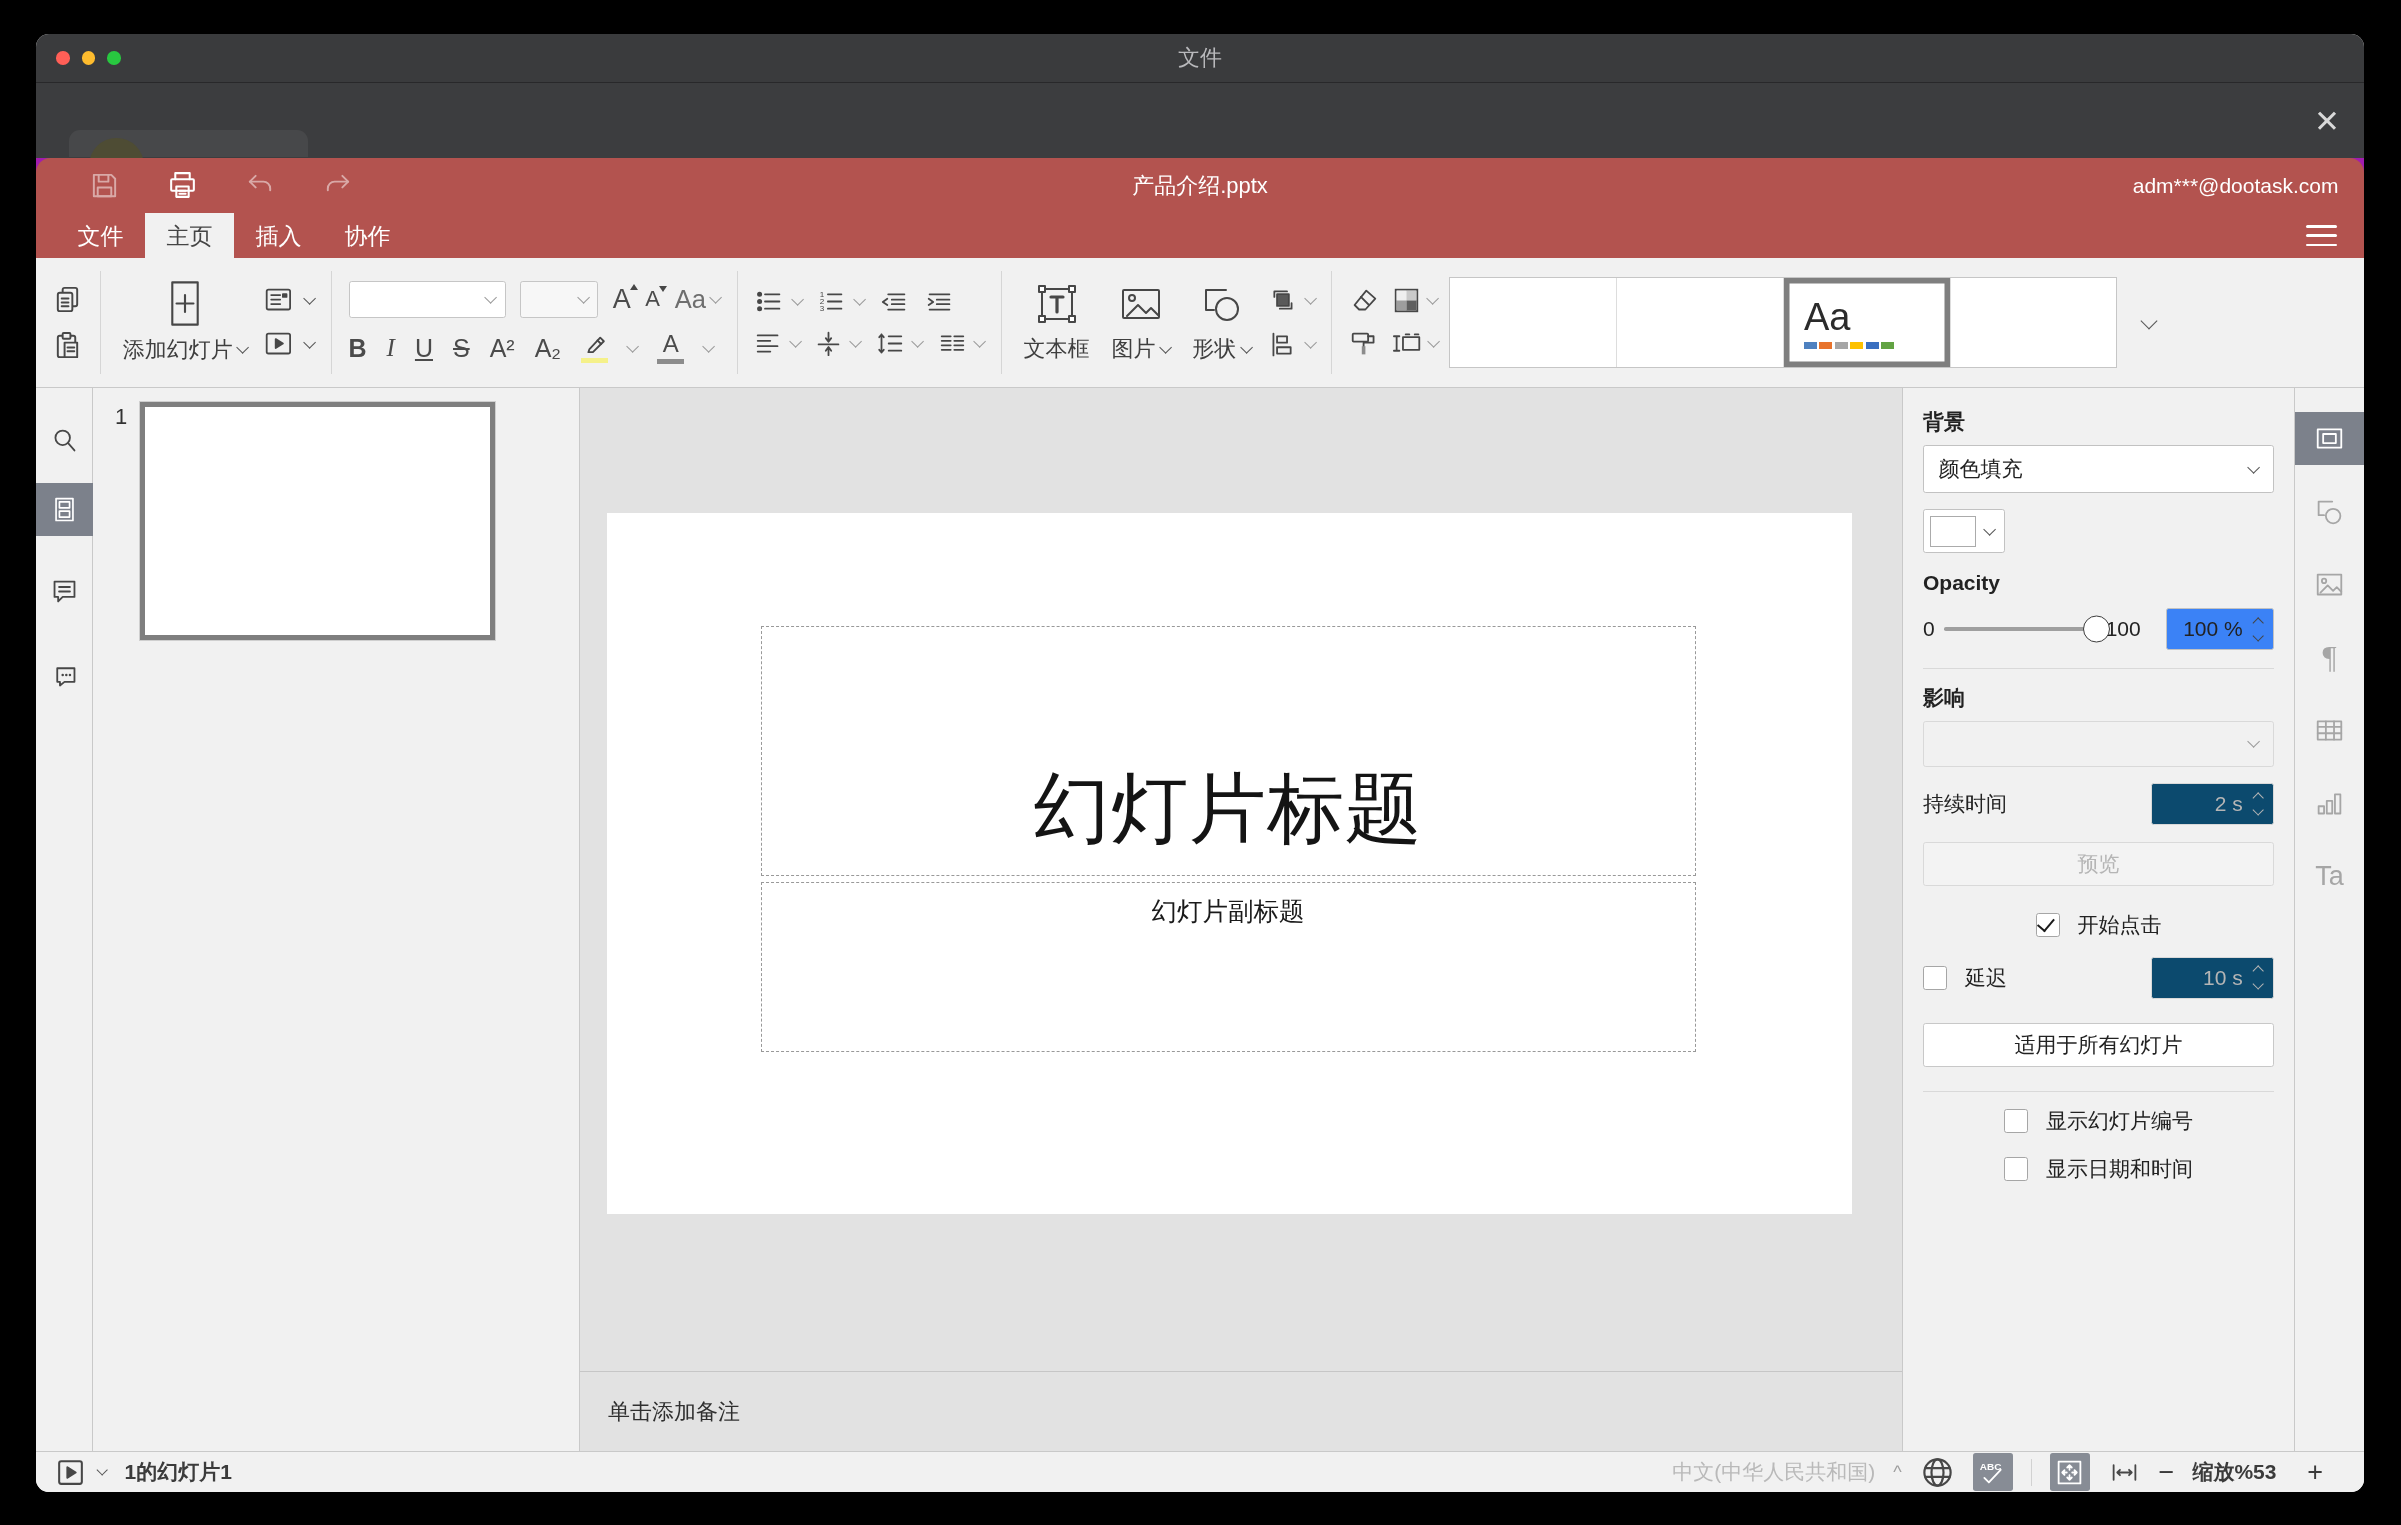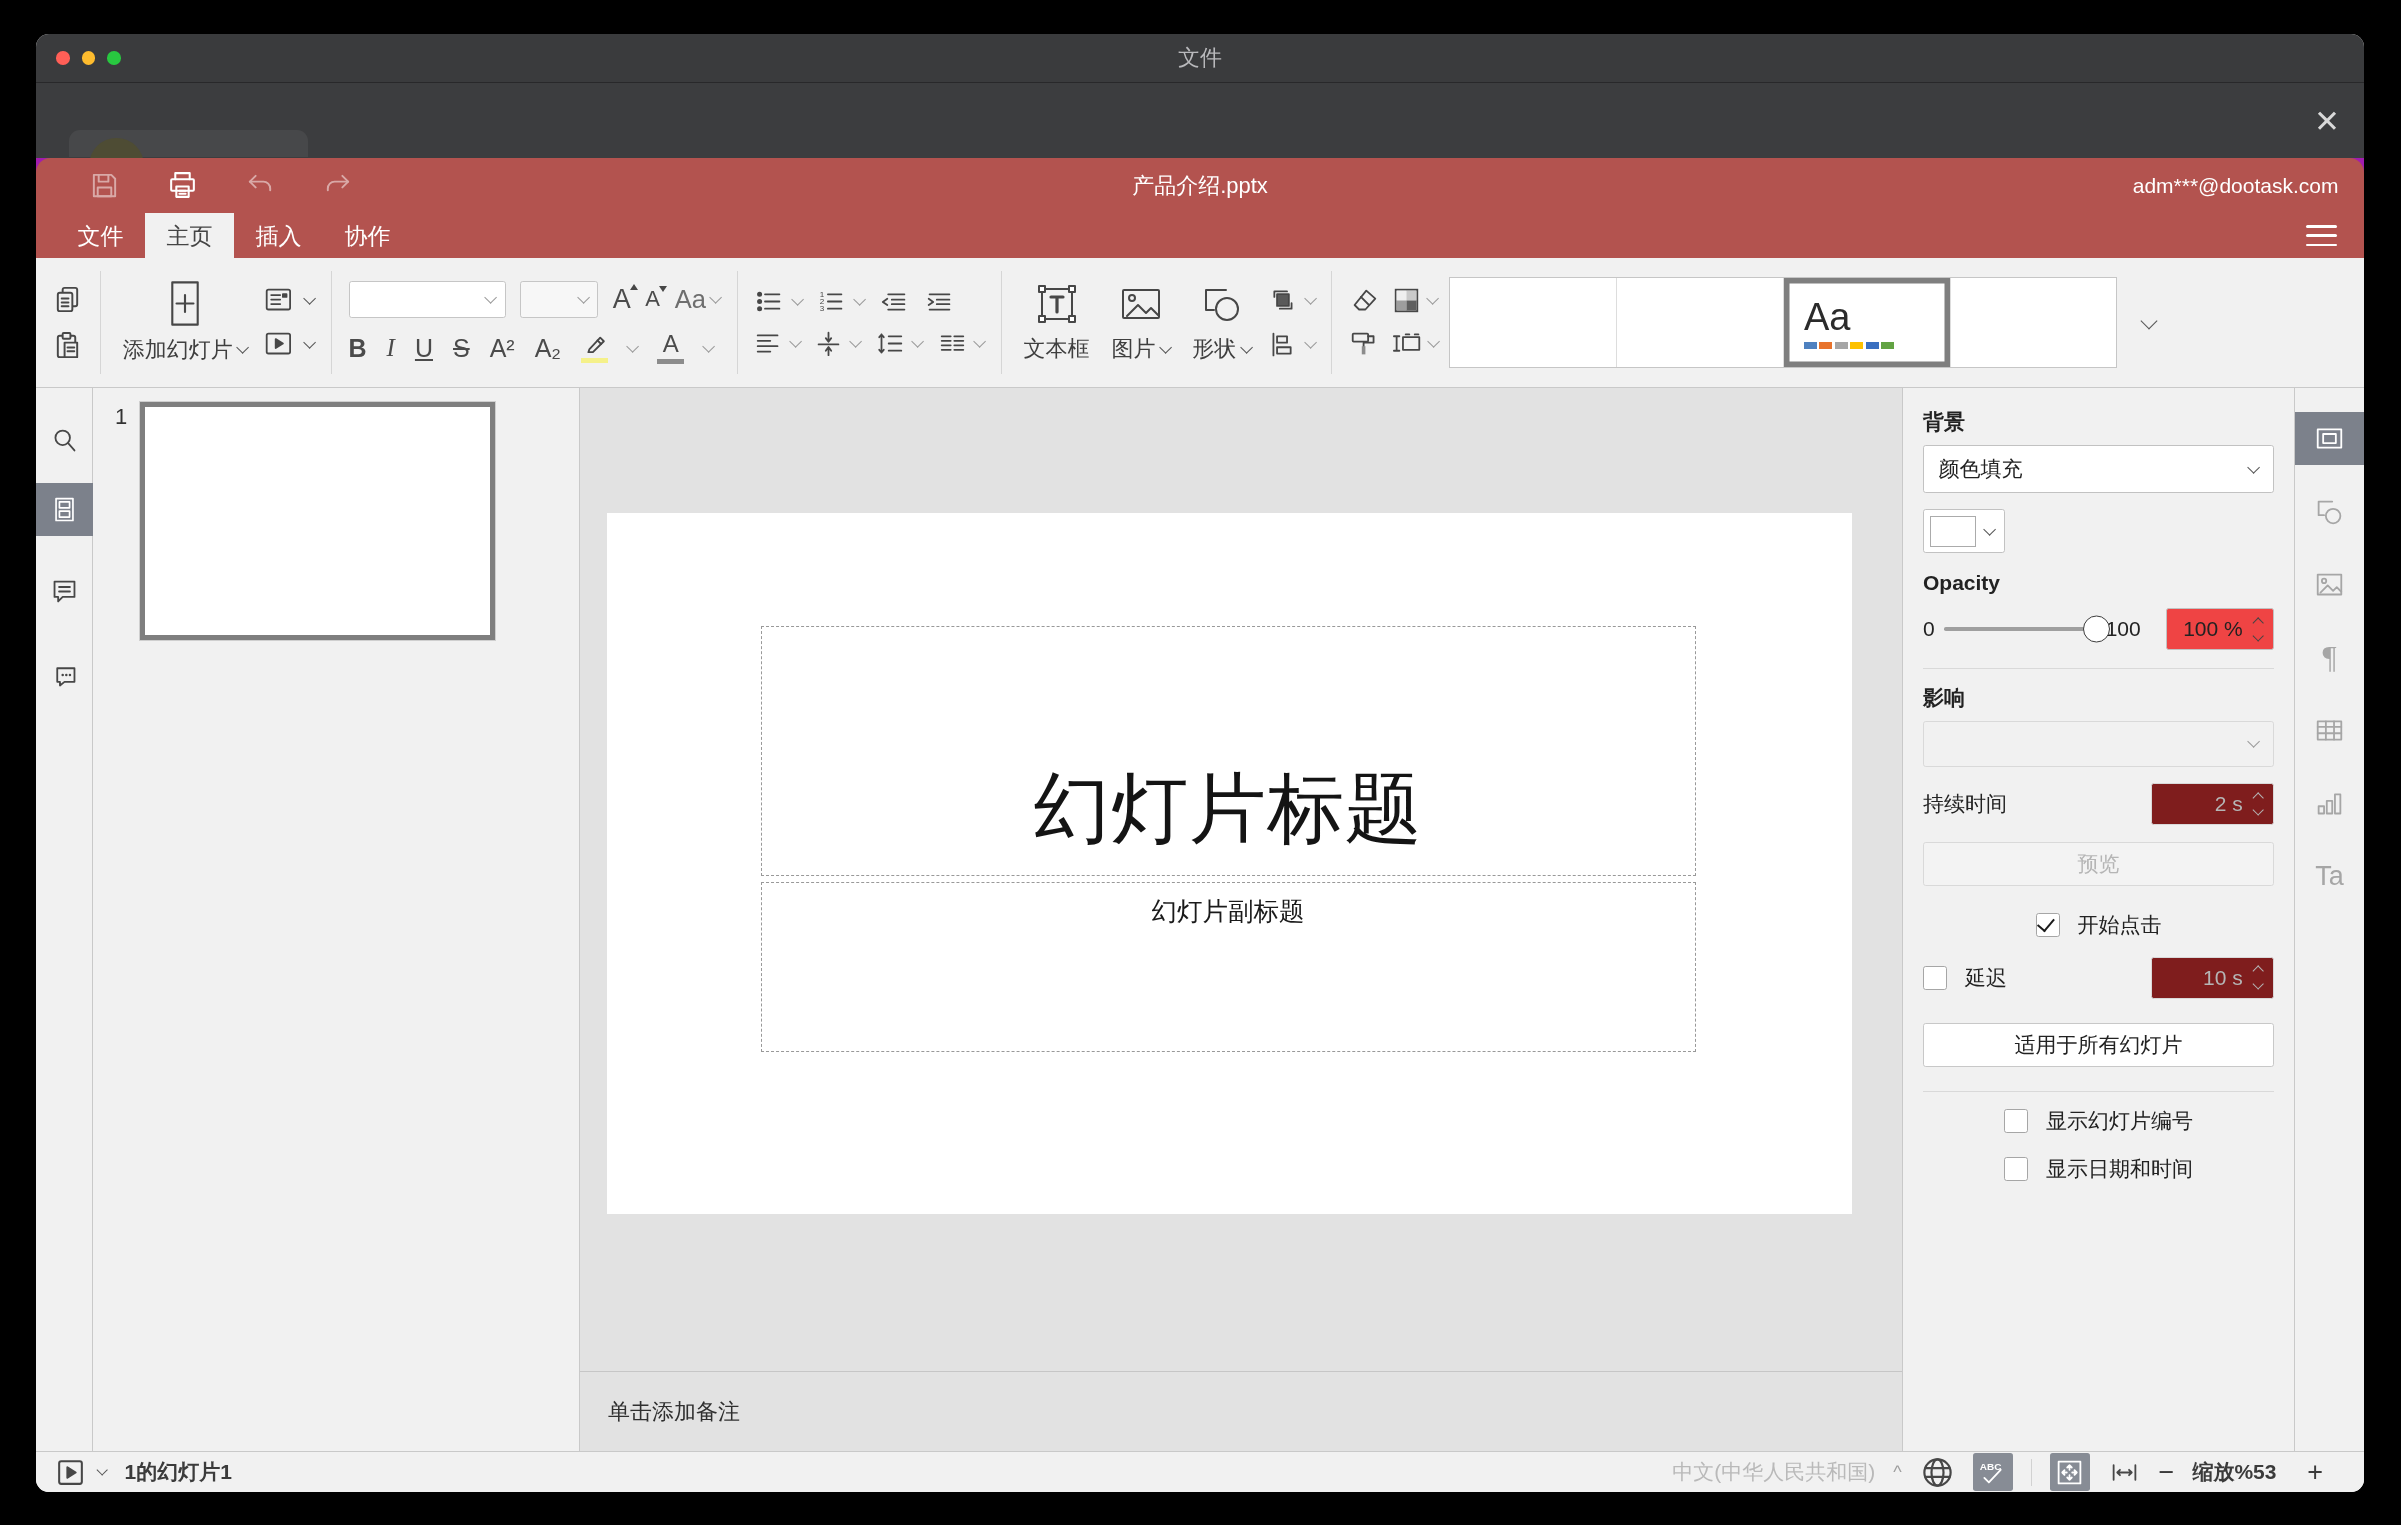--- a/index.html
+++ b/index.html
@@ -84,22 +84,22 @@
   .select{height:46px;background:#fff;border:0.9px solid #c2c2c2;border-radius:2.7px;display:flex;align-items:center;padding:0 14.6px;font-size:21px;color:#222;position:relative;margin-bottom:16.4px;}
   .select .chv{position:absolute;right:14.6px;}
   .select.dis{background:#f1f1f1;border-color:#d9d9d9;color:#b5b5b5;height:44px;}
   .swatch-btn{width:80px;height:42px;background:#fff;border:0.9px solid #c2c2c2;border-radius:2.7px;display:flex;align-items:center;margin-bottom:18px;}
   .swatch{width:44px;height:29px;background:#fff;border:0.9px solid #ababab;margin-left:5.5px;}
   .swatch-btn .chv{margin-left:9px;}
   .op-row{display:flex;align-items:center;gap:9px;margin:12.8px 0 18px;}
   .op-row .mm{font-size:21px;color:#222;}
   .track{position:relative;width:153px;height:3.6px;background:#9f9f9f;border-radius:1.8px;}
   .knob{position:absolute;right:-13.7px;top:50%;transform:translateY(-50%);width:27px;height:27px;border-radius:50%;background:#fff;border:1.8px solid #3d3d3d;box-sizing:border-box;}
-  .spin{height:42px;border:0.9px solid #c2c2c2;border-radius:2.7px;background:#ef4444;display:flex;align-items:center;justify-content:flex-end;padding:0 11px;gap:11px;font-size:21px;color:#222;box-sizing:border-box;}
-  .spin.dis{background:#7f1d1d;border-color:#d9d9d9;color:#b5b5b5;}
+  .spin{height:42px;border:0.9px solid #c2c2c2;border-radius:2.7px;background:#3b82f6;display:flex;align-items:center;justify-content:flex-end;padding:0 11px;gap:11px;font-size:21px;color:#222;box-sizing:border-box;}
+  .spin.dis{background:#0c4a6e;border-color:#d9d9d9;color:#b5b5b5;}
   .spin .arrows{display:flex;flex-direction:column;gap:4.6px;}
   .spin .a-up{width:7.3px;height:7.3px;border-left:1.8px solid #444;border-top:1.8px solid #444;transform:rotate(45deg);}
   .spin .a-dn{width:7.3px;height:7.3px;border-right:1.8px solid #444;border-bottom:1.8px solid #444;transform:rotate(45deg);}
   .spin.dis .a-up{border-color:#b5b5b5;}
   .spin.dis .a-dn{border-color:#b5b5b5;}
   .hdiv{height:0.9px;background:#d9d9d9;margin:7.3px 0 14.6px;}
   .dur-row{display:flex;align-items:center;justify-content:space-between;margin-bottom:16.4px;}
   .dur-row .lab{font-size:21px;color:#222;}
   .btn{height:42px;border:0.9px solid #c8c8c8;border-radius:2.7px;background:#f5f5f5;display:flex;align-items:center;justify-content:center;font-size:21px;color:#222;}
   .btn.dis{color:#b5b5b5;background:#f3f3f3;border-color:#d9d9d9;}

